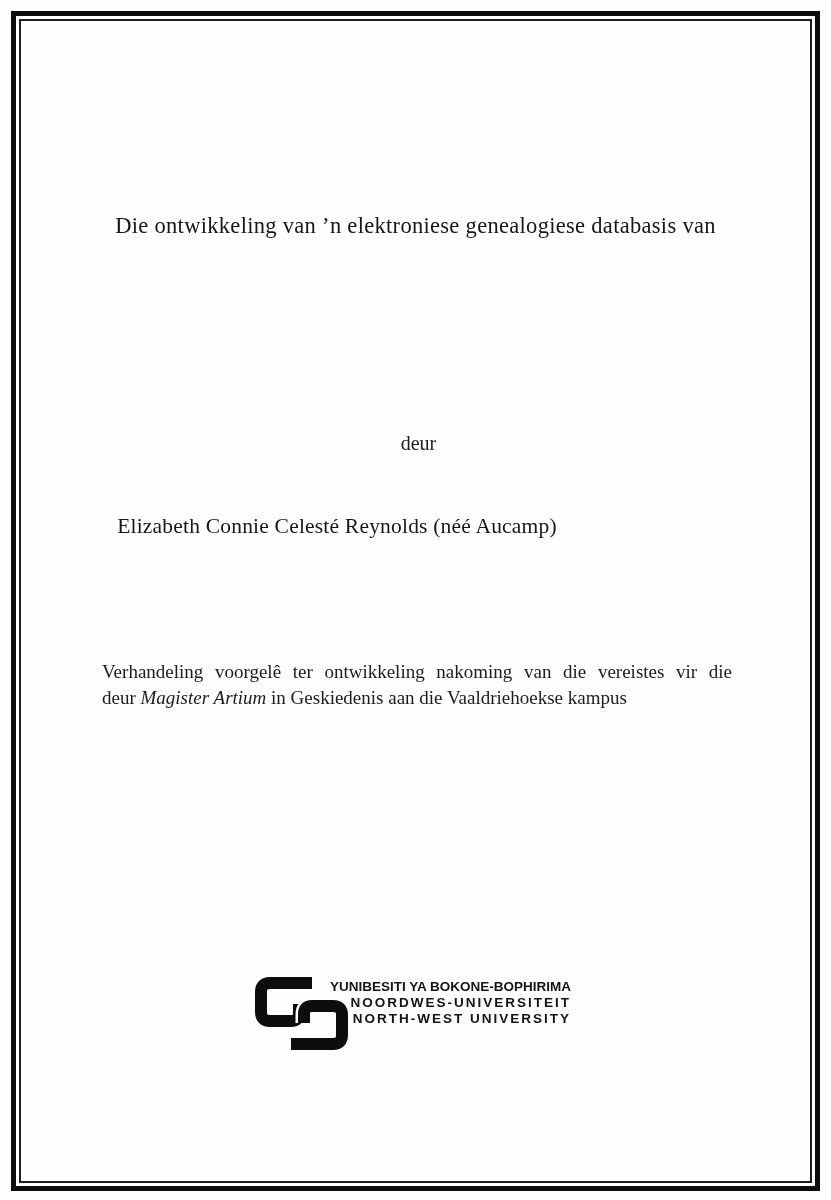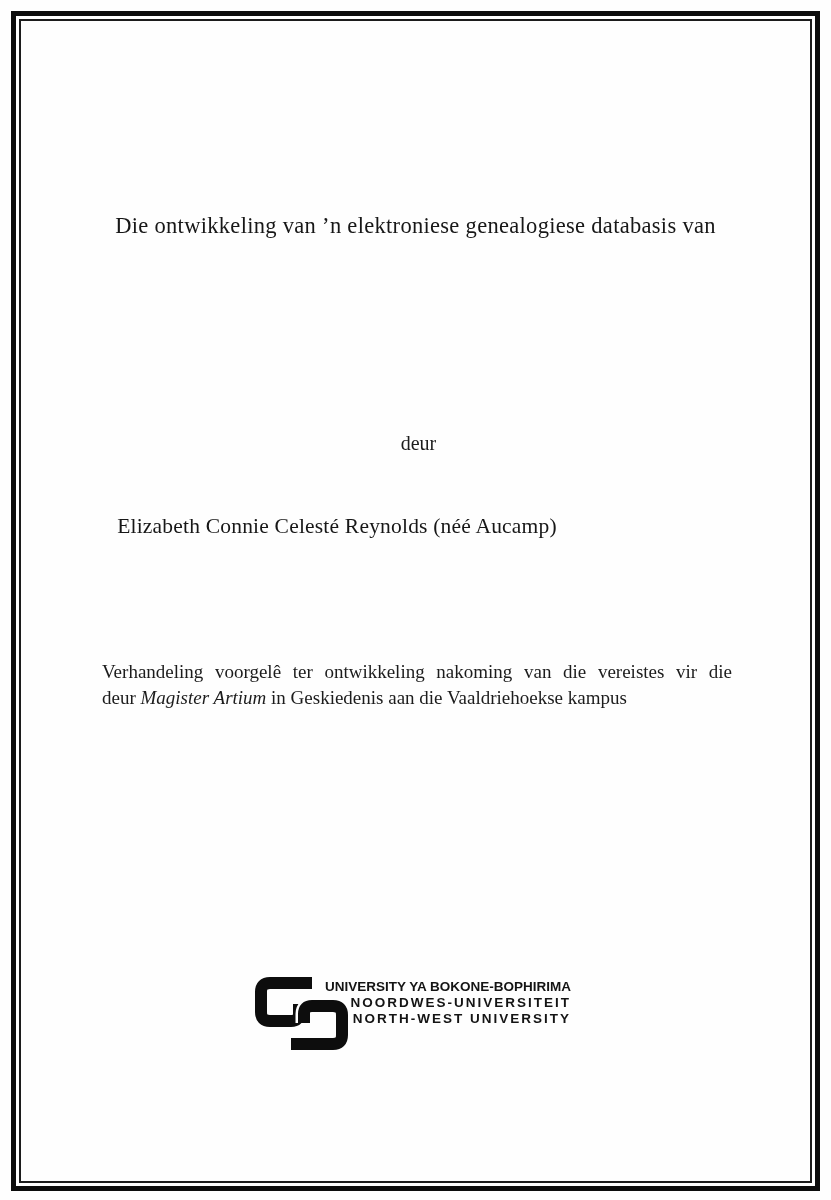--- a/index.html
+++ b/index.html
@@ -141,19 +141,19 @@
   <div class="logo">
     <svg class="logo-mark" viewBox="0 0 93 73" aria-hidden="true">
 
       <path d="M57,6 H15 Q6,6 6,15 V35 Q6,44 15,44 H36 Q44,44 44,36 V27" fill="none" stroke="#0d0d0d" stroke-width="12" stroke-linecap="butt"></path>
 
       <path d="M36,67 H78 Q87,67 87,58 V38 Q87,29 78,29 H57 Q49,29 49,37 V46" fill="none" stroke="#fefefe" stroke-width="17" stroke-linecap="butt"></path>
 
       <path d="M36,67 H78 Q87,67 87,58 V38 Q87,29 78,29 H57 Q49,29 49,37 V46" fill="none" stroke="#0d0d0d" stroke-width="12" stroke-linecap="butt"></path>
     </svg>
     <div class="logo-text">
-      <div>UNIVERSITY YA BOKONE-BOPHIRIMA</div>
+      <div>YUNIBESITI YA BOKONE-BOPHIRIMA</div>
       <div class="spread">NOORDWES-UNIVERSITEIT</div>
       <div class="spread">NORTH-WEST UNIVERSITY</div>
     </div>
   </div>
 
 </div>
 
 </body></html>

